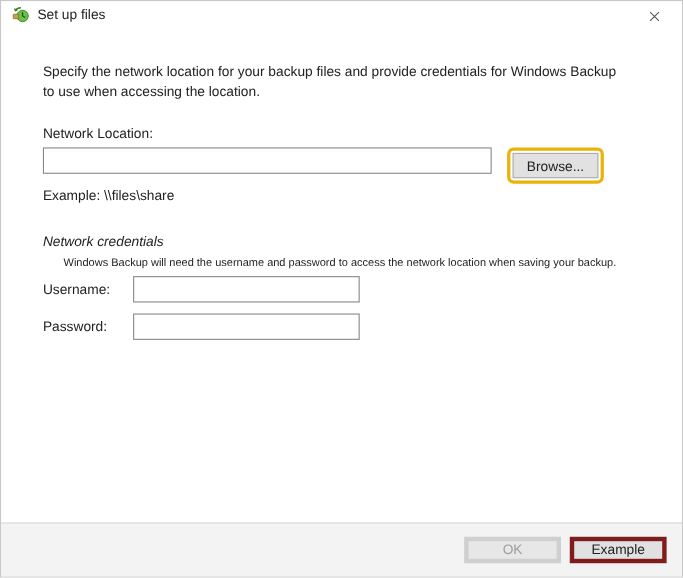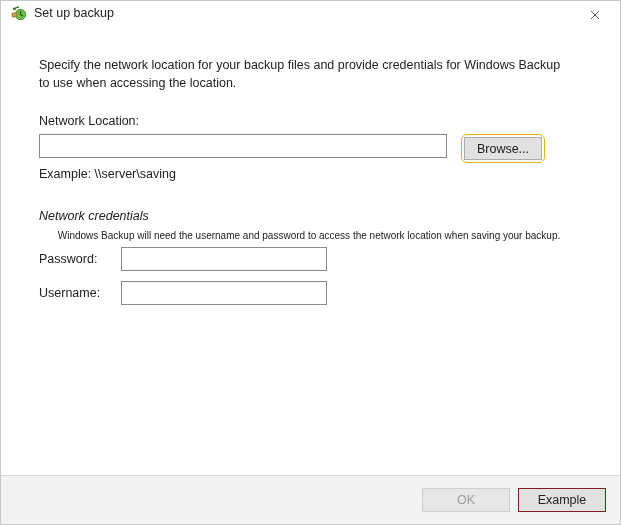--- a/index.html
+++ b/index.html
@@ -25,90 +25,90 @@
     }
     .heading { font-size: 16.5px; color: #0a3d7a; font-weight: 400; margin-bottom: 14px; }
     .desc { font-size: 12.5px; line-height: 1.4; margin-bottom: 22px; max-width: 530px; }
     .label { font-size: 12.5px; margin-bottom: 6px; }
     .loc-row { display: flex; align-items: stretch; gap: 14px; margin-bottom: 4px; }
     .loc-input {
       flex: 1; max-width: 408px; height: 24px; border: 1px solid #888;
       font-size: 12.5px; padding: 0 4px; background: #fff;
     }
     .browse-wrap {
-      border: 1px solid #eab308; border-radius: 6px; padding: 2px;
+      border: 3px solid #eab308; border-radius: 6px; padding: 2px;
       display: inline-flex;
     }
     .browse-btn {
       width: 78px; height: 23px; background: #e1e1e1; border: 1px solid #adacac;
       font-size: 12.5px; font-family: inherit; cursor: default; color: #222;
     }
     .example { font-size: 12.5px; margin-bottom: 28px; }
     .section-label { font-size: 12.5px; margin-bottom: 6px; font-style: italic; }
     .cred-desc { font-size: 10px; line-height: 1.4; margin-bottom: 4px; max-width: 540px; text-align: center; }
     .cred-row { display: flex; align-items: center; margin-bottom: 10px; }
     .cred-row .fld-label { font-size: 12.5px; width: 82px; }
     .cred-input { width: 206px; height: 24px; border: 1px solid #888; font-size: 12.5px; padding: 0 4px; background: #fff; }
     .footer {
       border-top: 1px solid #d8d8d8; padding: 12px 14px;
       display: flex; justify-content: flex-end; gap: 8px;
       background: #f3f3f3;
     }
     .footer button {
-      width: 88px; height: 24px; background: #e1e1e1; border: 1px solid #7f1d1d;
+      width: 88px; height: 24px; background: #e1e1e1; border: 4px solid #7f1d1d;
       font-size: 12.5px; font-family: inherit;
     }
     .footer button[disabled] { color: #9d9d9d; border-color: #cfcfcf; background: #e7e7e7; }
     .footer .cancel-btn { color: #222; }
   </style>
 </head>
 <body>
 
 <div class="dialog">
 
   <div class="titlebar">
     <span class="backup-icon">
       <svg viewBox="0 0 16 16" width="16" height="16">
         <circle cx="9.5" cy="9.5" r="5.2" fill="#6fbf4a" stroke="#2e7d1f" stroke-width="0.8"></circle>
         <path d="M9.5 6.5v3l2 1.2" stroke="#145c0a" stroke-width="1.2" fill="none" stroke-linecap="round"></path>
         <path d="M3 4.5c1-1.5 3-2.5 5-2.5" stroke="#2e7d1f" stroke-width="1.4" fill="none"></path>
         <path d="M2.2 2.8l0.8 1.8 1.8-0.6" stroke="#2e7d1f" stroke-width="1.2" fill="none"></path>
         <rect x="1" y="8" width="5" height="4" rx="0.5" fill="#c9a14a" stroke="#7a5c20" stroke-width="0.6"></rect>
       </svg>
     </span>
-    <span class="title-text">Set up backup</span>
+    <span class="title-text">Set up files</span>
     <div class="close-x">
       <svg viewBox="0 0 10 10" width="10" height="10">
         <path d="M1 1L9 9M9 1L1 9" stroke="#555" stroke-width="1"></path>
       </svg>
     </div>
   </div>
 
   <div class="content">
     <p class="desc">Specify the network location for your backup files and provide credentials for Windows Backup to use when accessing the location.</p>
 
     <div class="label">Network Location:</div>
     <div class="loc-row">
       <input type="text" class="loc-input" value="" style="">
       <span class="browse-wrap">
         <button type="button" class="browse-btn">Browse...</button>
       </span>
     </div>
-    <div class="example">Example: \\server\saving</div>
+    <div class="example">Example: \\files\share</div>
 
     <div class="section-label">Network credentials</div>
     <p class="cred-desc">Windows Backup will need the username and password to access the network location when saving your backup.</p>
 
     <div class="cred-row">
+      <span class="fld-label">Username:</span>
+      <input type="text" class="cred-input" value="" style="">
+    </div>
+    <div class="cred-row">
       <span class="fld-label">Password:</span>
       <input type="password" class="cred-input" value="" style="">
-    </div>
-    <div class="cred-row">
-      <span class="fld-label">Username:</span>
-      <input type="text" class="cred-input" value="" style="">
     </div>
   </div>
 
   <div class="footer">
     <button type="button" disabled="">OK</button>
     <button type="button" class="cancel-btn">Example</button>
   </div>
 
 </div>
 

